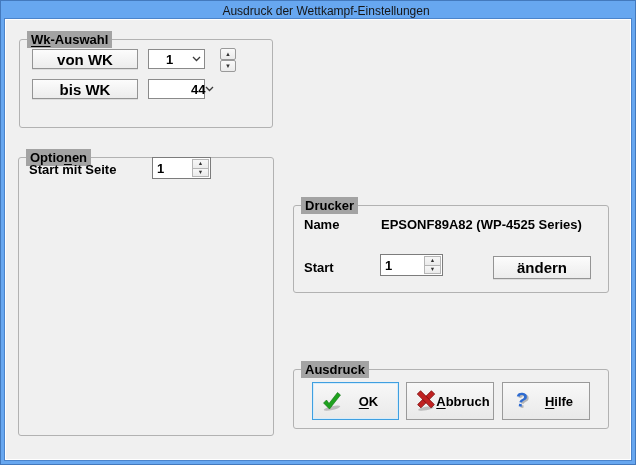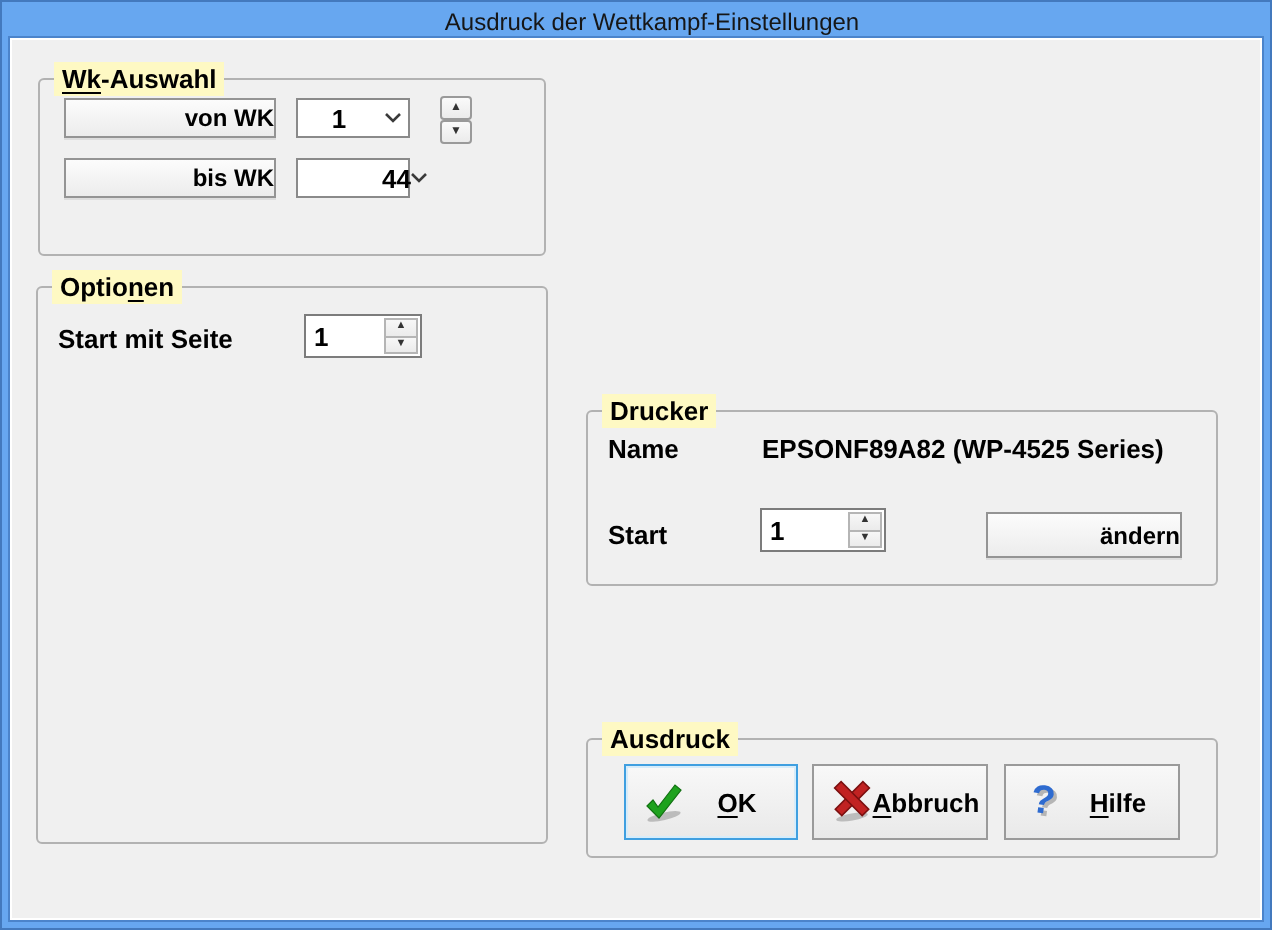--- a/index.html
+++ b/index.html
@@ -2,24 +2,24 @@
 <html><head>
 <meta charset="utf-8">
 <style>
   html,body{margin:0;padding:0;width:636px;height:465px;font-family:"Liberation Sans",sans-serif;}
   .window{position:absolute;left:0;top:0;width:636px;height:465px;background:#67a7f0;border:1px solid #4379bd;box-sizing:border-box;overflow:hidden;}
   .titlebar{position:absolute;left:0;top:0;width:100%;height:19px;display:flex;align-items:center;justify-content:center;}
   .titlebar span{font-size:12px;color:#161616;margin-left:16px;}
   .client{position:absolute;left:4px;top:18px;right:4px;bottom:4px;background:#f0f0f0;border:1px solid #ffffff;box-shadow:0 0 0 1px #4b84cb;box-sizing:border-box;}
 
   .group{position:absolute;border:1px solid #b2b2b2;border-radius:3px;box-sizing:border-box;}
-  .group-caption{position:absolute;top:-9px;left:7px;background:#fef9c3;padding:0 4px;font-size:13px;font-weight:bold;color:#000;white-space:nowrap;line-height:17px;}
+  .group-caption{position:absolute;top:-9px;left:7px;background:#a3a3a3;padding:0 4px;font-size:13px;font-weight:bold;color:#000;white-space:nowrap;line-height:17px;}
   .mn{text-decoration:underline;text-underline-offset:2px;}
 
-  .btn{position:absolute;background:linear-gradient(180deg,#fcfcfc,#ececec);border:1px solid #949494;box-sizing:border-box;display:flex;align-items:center;justify-content:flex-end;font-size:12px;font-weight:bold;color:#000;cursor:default;box-shadow:0 1px 0 rgba(0,0,0,0.08);}
+  .btn{position:absolute;background:linear-gradient(180deg,#fcfcfc,#ececec);border:1px solid #949494;box-sizing:border-box;display:flex;align-items:center;justify-content:center;font-size:15px;font-weight:bold;color:#000;cursor:default;box-shadow:0 1px 0 rgba(0,0,0,0.08);}
   .big-btn{position:absolute;background:linear-gradient(180deg,#f8f8f8,#e9e9e9);border:1px solid #9a9a9a;box-sizing:border-box;font-size:13px;font-weight:bold;color:#000;}
   .big-btn .btn-icon{position:absolute;left:8px;top:50%;transform:translateY(-50%);width:22px;height:22px;}
   .big-btn .btn-label{position:absolute;left:30px;right:4px;top:0;bottom:0;display:flex;align-items:center;justify-content:center;}
   .big-btn.focused{border:1px solid #3f9fe0;box-shadow:inset 0 0 0 1px #d6ecfa;}
 
   .combo{position:absolute;background:#fff;border:1px solid #8a8a8a;box-sizing:border-box;display:flex;align-items:center;}
   .combo-value{flex:1;text-align:center;font-size:13px;font-weight:bold;color:#000;padding-left:2px;}
   .combo-arrow{width:16px;display:flex;align-items:center;justify-content:center;}
 
   .updown{position:absolute;display:flex;flex-direction:column;}
@@ -70,21 +70,21 @@
     </div>
   <div class="combo" style="left:147px;top:78px;width:57px;height:20px;padding-left:40px;">
     <span class="combo-value">44</span>
     <span class="combo-arrow">
       <svg width="9" height="6" viewBox="0 0 9 6">
           <path d="M1 1 L4.5 4.5 L8 1" fill="none" stroke="#3a3a3a" stroke-width="1.3"></path>
         </svg>
     </span>
   </div>
 
-  <div class="group" style="left:17px;top:142px;width:256px;height:279px;">
+  <div class="group" style="left:17px;top:156px;width:256px;height:279px;">
     <div class="group-caption"><span>Optio</span><span class="mn">n</span><span>en</span></div>
   </div>
   <div class="lbl" style="left:28px;top:161px;">Start mit Seite</div>
   <div class="spinedit" style="left:151px;top:156px;width:59px;height:22px;">
     <input value="1" style="">
     <div class="spin-stack">
       <div class="spin-half">
           <span>▲</span>
         </div>
       <div class="spin-half">

